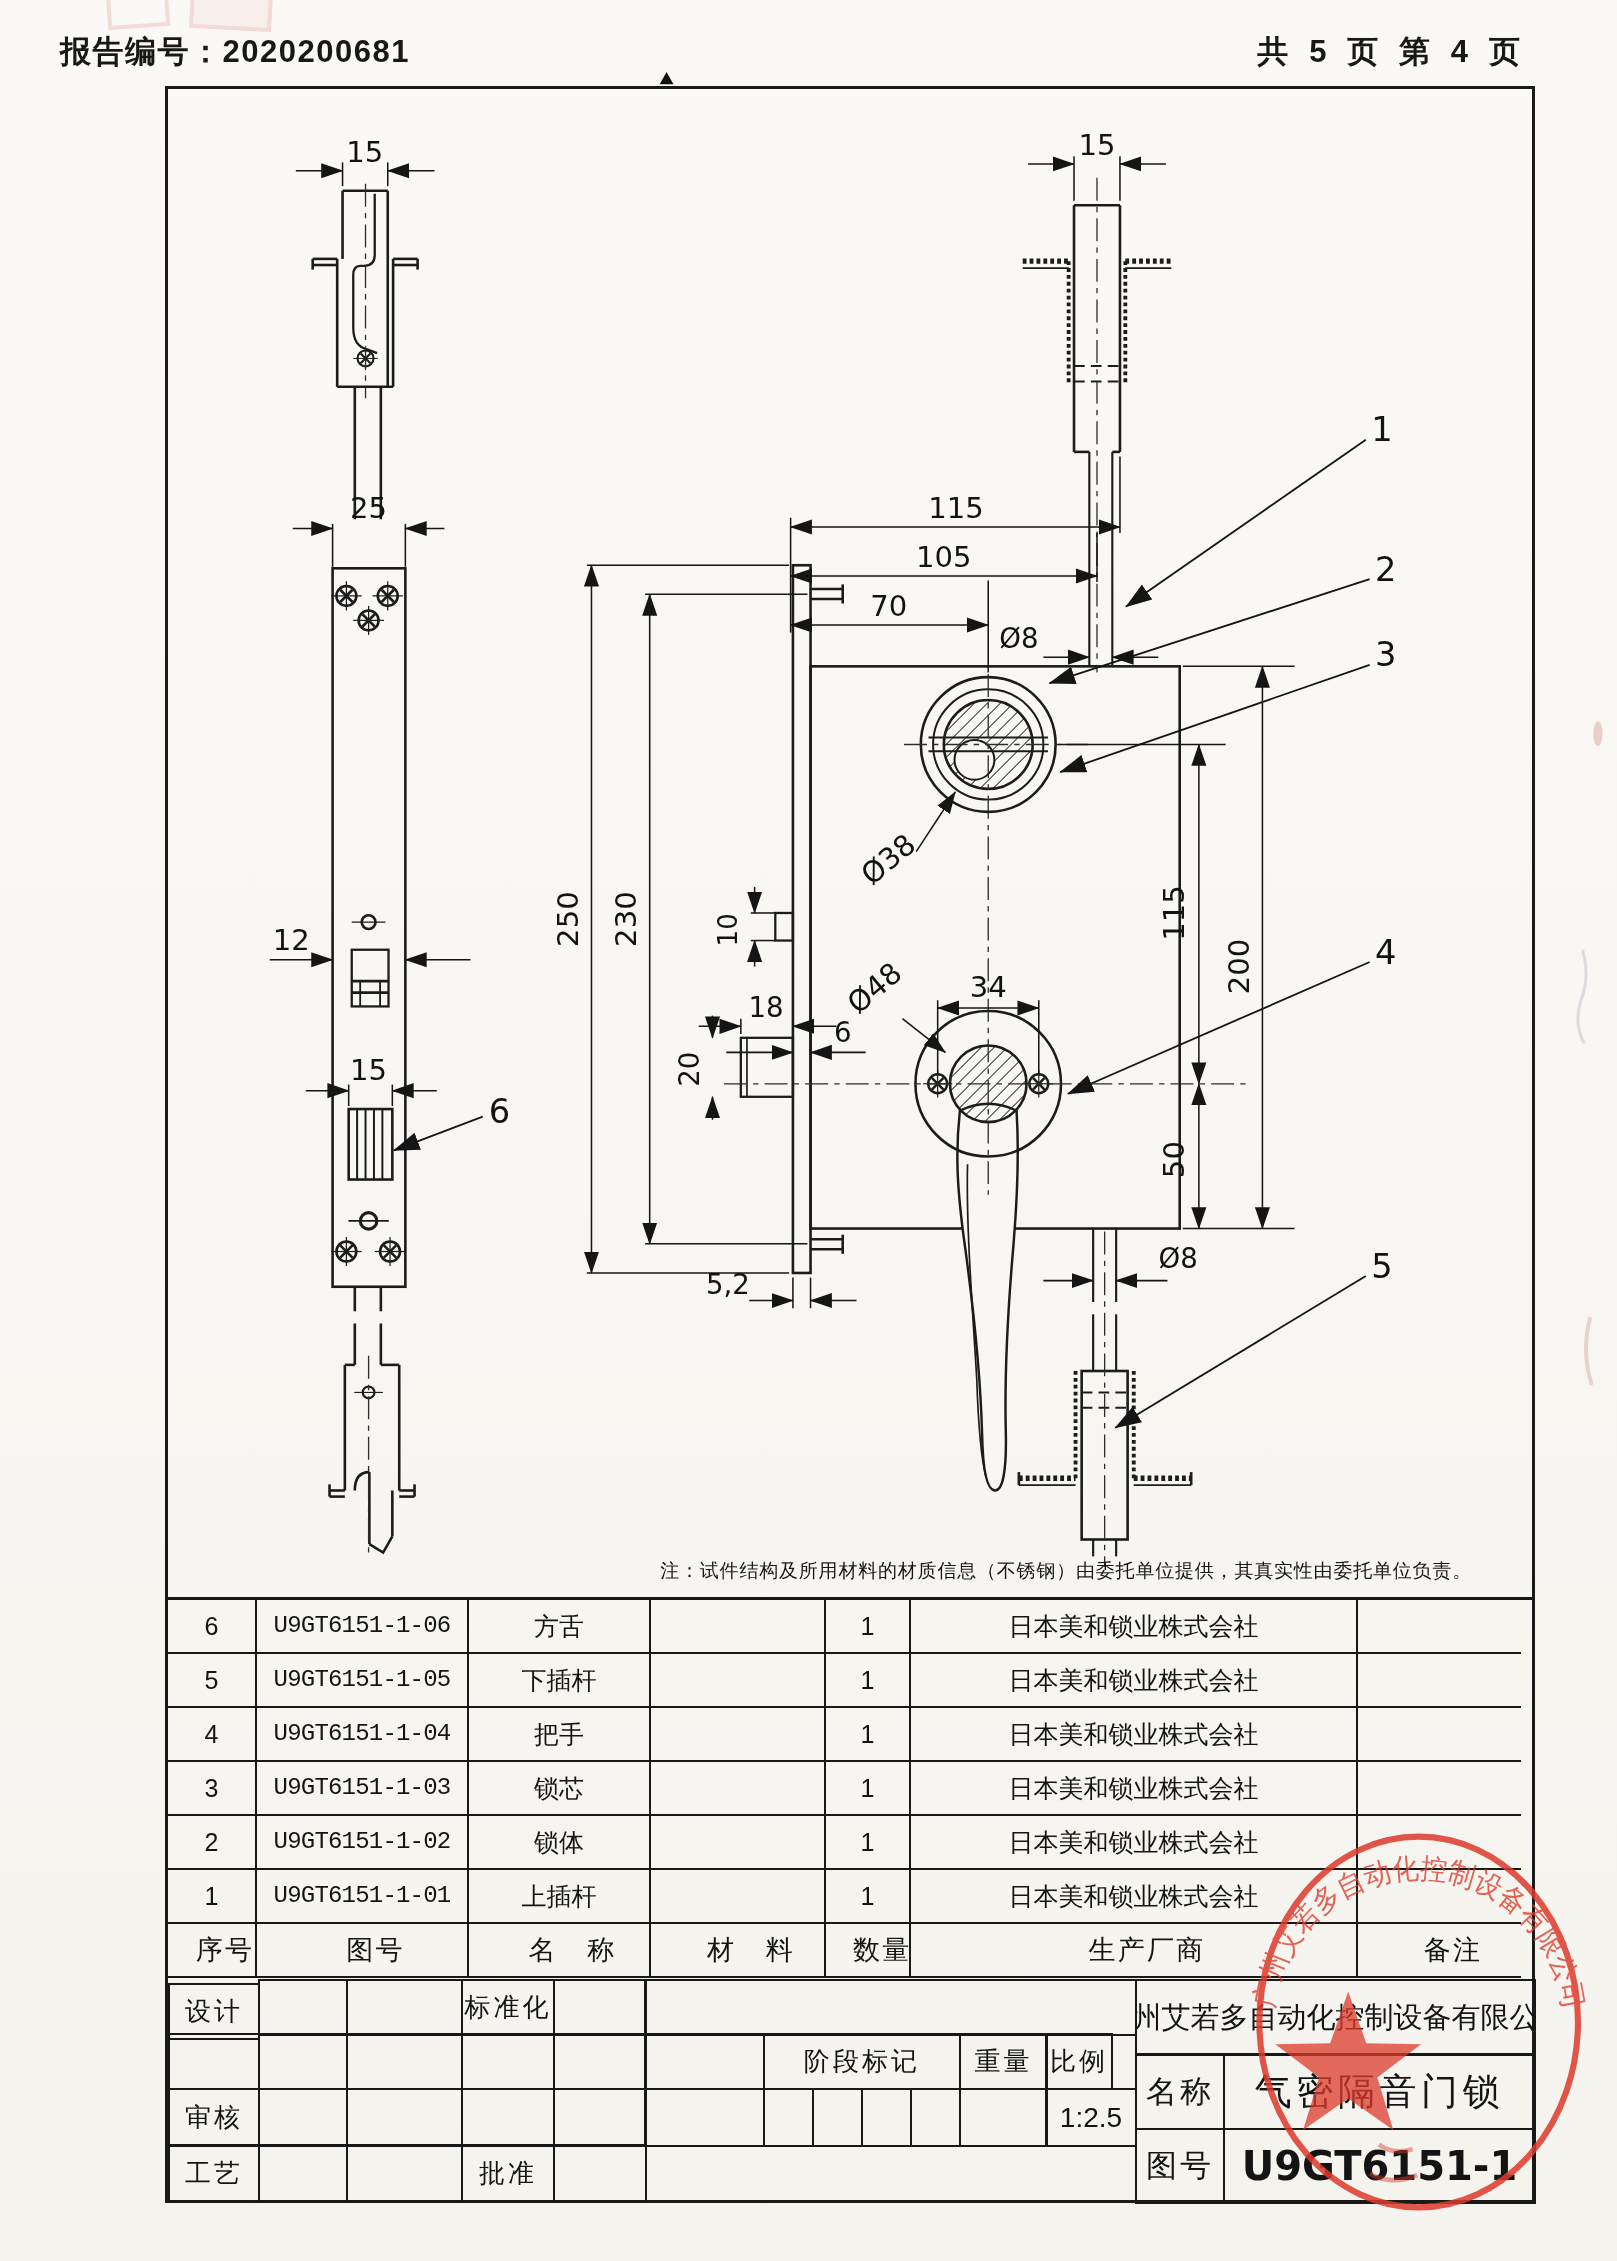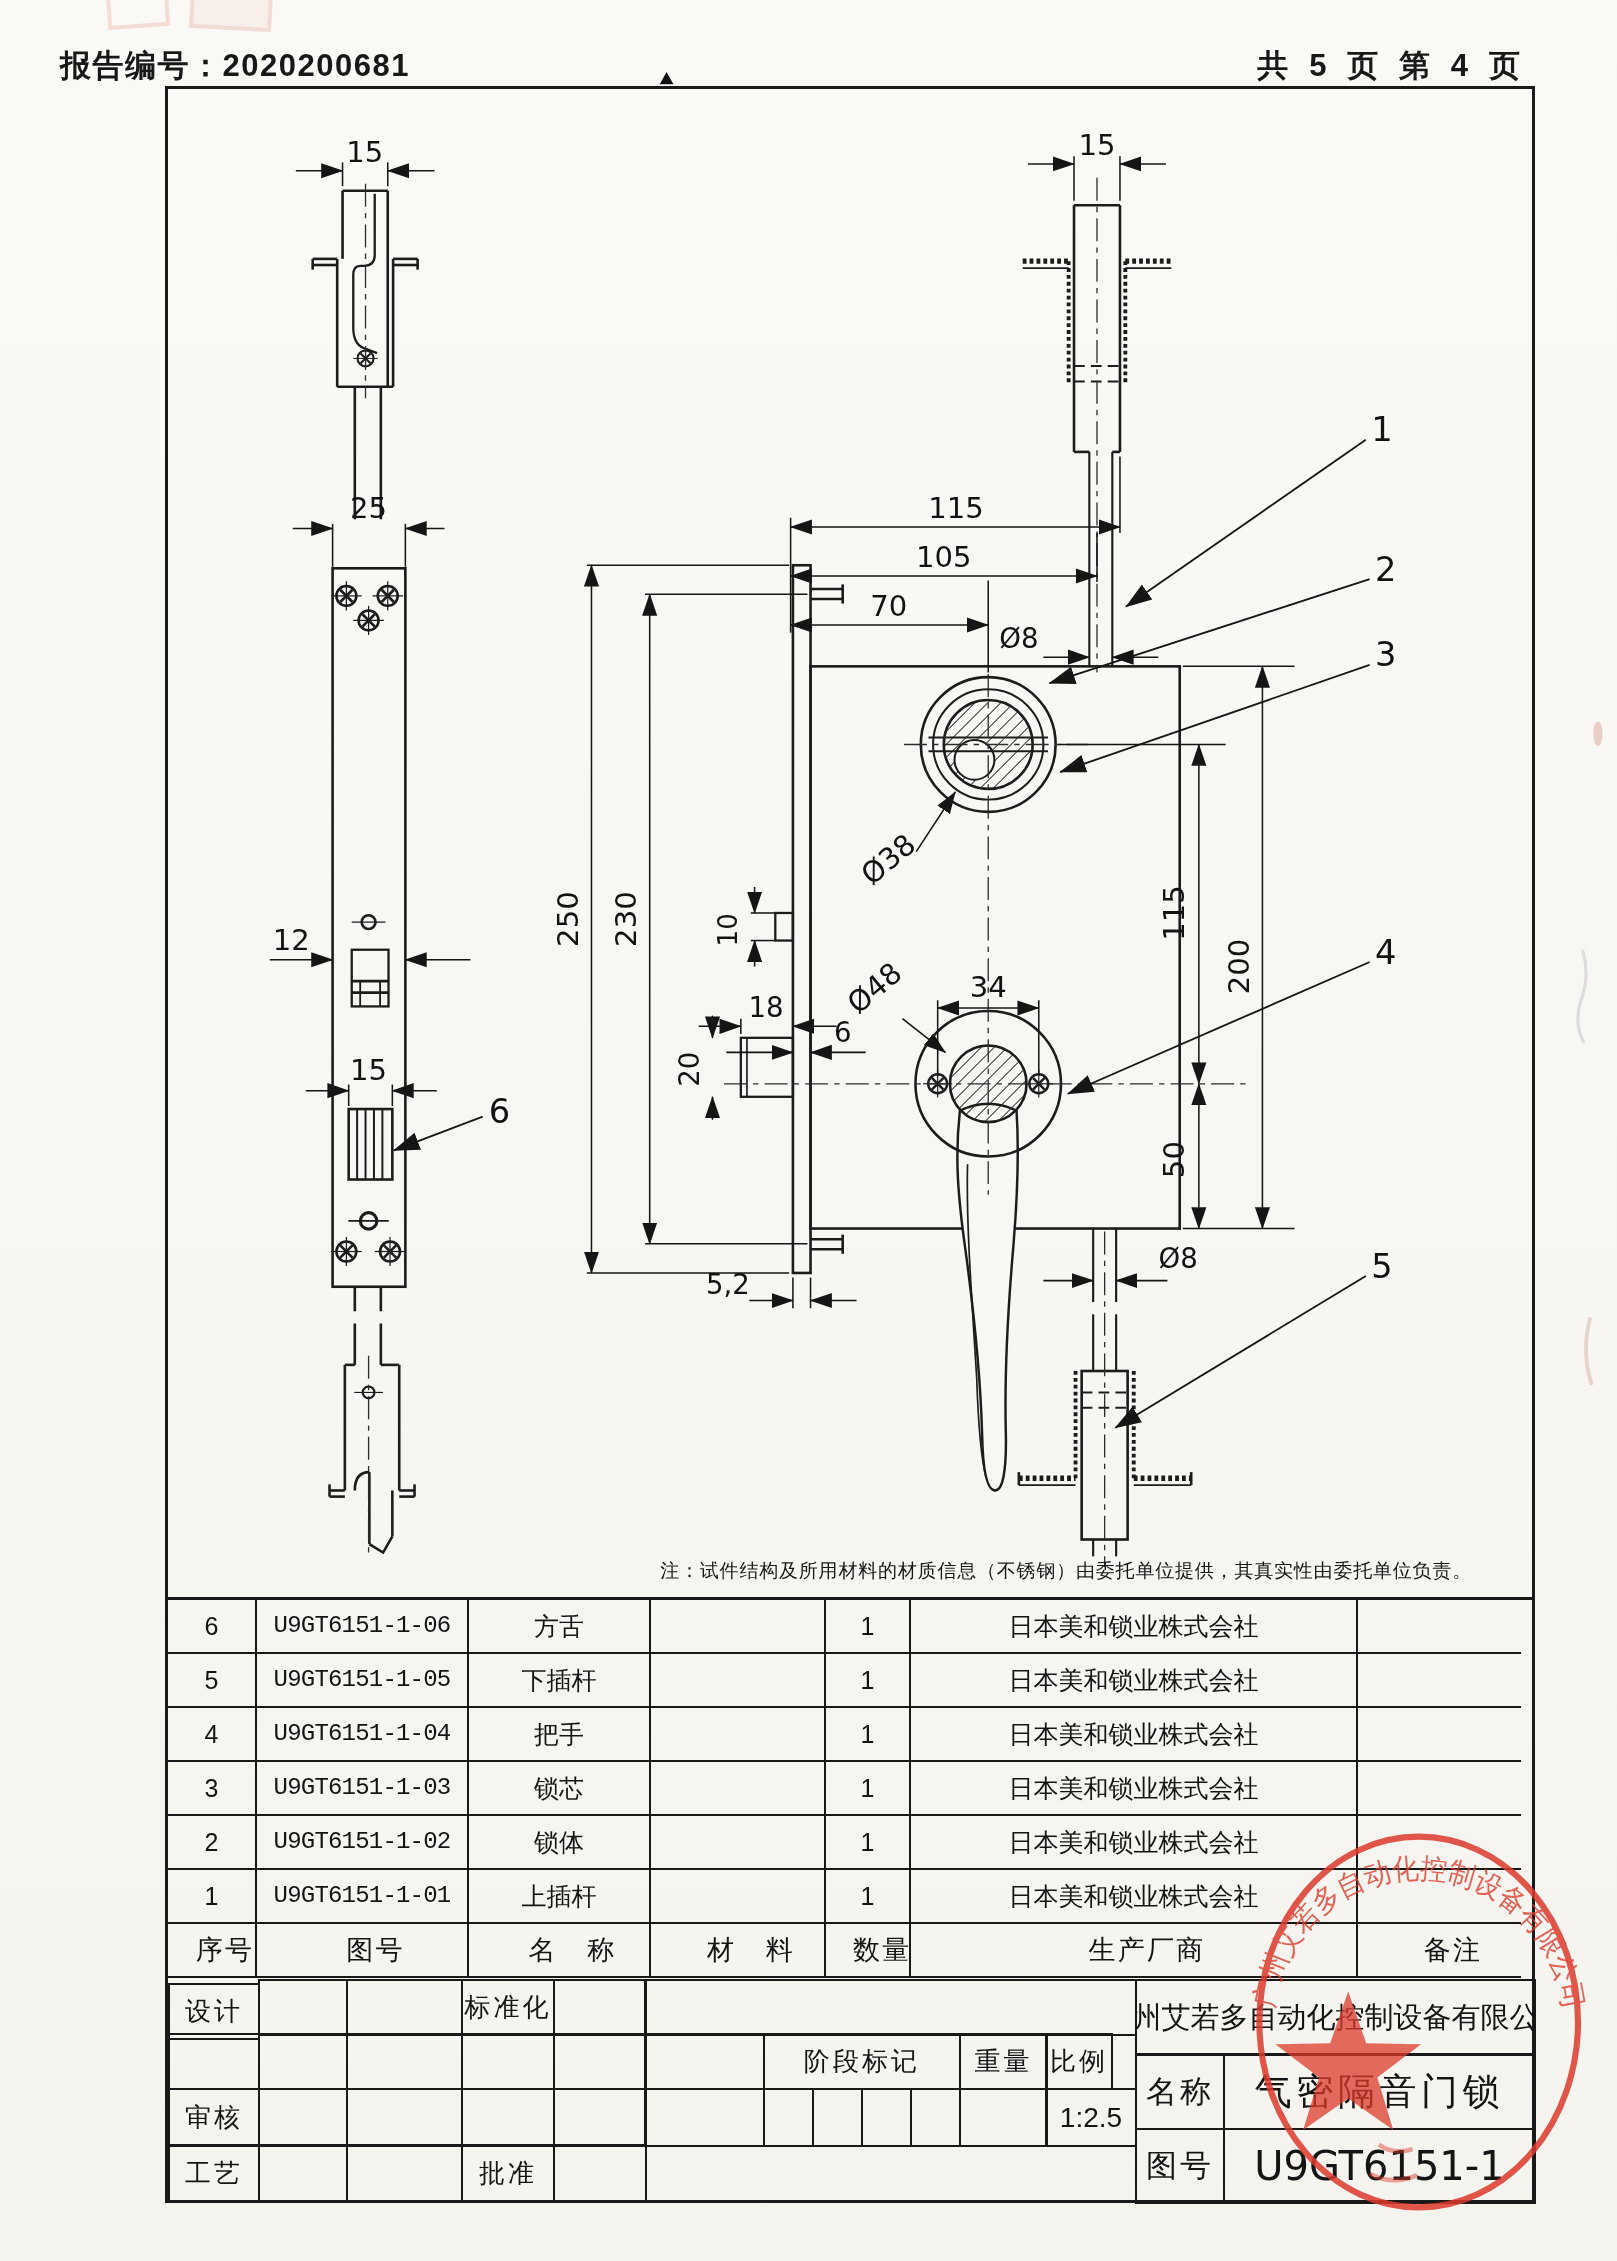--- a/index.html
+++ b/index.html
@@ -1,18 +1,18 @@
 <!DOCTYPE html>
 <html style="font-size:12.3px"><head>
 <meta charset="utf-8">
 <style>
   html,body{margin:0;padding:0;}
   body{width:1618px;height:2261px;background:#f8f7f3;font-family:"Liberation Sans",sans-serif;position:relative;overflow:hidden;}
   #page{position:absolute;inset:0;background:linear-gradient(180deg,#faf9f6 0%,#f7f6f2 60%,#f4f3ee 100%);}
-  .hdr{position:absolute;top:45px;font-size:31px;font-weight:bold;color:#181818;letter-spacing:1.5px;}
+  .hdr{position:absolute;top:31px;font-size:31px;font-weight:bold;color:#181818;letter-spacing:1.5px;}
   #report-no{left:60px;}
   #page-info{right:92px;letter-spacing:6.1px;}
   #frame{position:absolute;left:165px;top:86px;width:1370px;height:2117px;border:3.1px solid #1a1a1a;box-sizing:border-box;}
   #draw-svg{position:absolute;left:0;top:0;width:1618px;height:2261px;pointer-events:none;}
   #note{position:absolute;top:1558px;right:146px;font-size:19px;color:#161616;letter-spacing:0.8px;font-family:Liberation Mono, monospace;}
   
   #bom{position:absolute;left:168px;top:1597px;width:1367px;box-sizing:border-box;border-top:3.1px solid #181818;}
   .bom-row{display:flex;height:54px;box-sizing:border-box;}
   .bc{box-sizing:border-box;border-left:2.3px solid #181818;border-bottom:2.3px solid #181818;height:54px;line-height:52px;text-align:center;font-size:25px;color:#141414;overflow:hidden;white-space:nowrap;}
   .bc:first-child{border-left:none;}
@@ -436,21 +436,21 @@
     <div class="tc lbl" style="left:0;top:165px;width:92px;height:59px">工艺</div>
     <div class="tc" style="left:90px;top:165px;width:90px;height:59px"></div>
     <div class="tc" style="left:178px;top:165px;width:117px;height:59px"></div>
     <div class="tc lbl" style="left:293px;top:165px;width:94px;height:59px">批准</div>
     <div class="tc" style="left:385px;top:165px;width:94px;height:59px"></div>
 
     <div class="tc" style="left:967px;top:0;width:401px;height:77px;font-size:29px">广州艾若多自动化控制设备有限公司</div>
     <div class="tc lbl" style="left:967px;top:74px;width:90px;height:77px;font-size:31px">名称</div>
     <div class="tc" style="left:1055px;top:74px;width:313px;height:77px;font-size:37px;letter-spacing:4.6px">气密隔音门锁</div>
     <div class="tc lbl" style="left:967px;top:149px;width:90px;height:76px;font-size:31px">图号</div>
-    <div class="tc" style="left:1055px;top:149px;width:313px;height:76px;font-size:40px;font-weight:normal;font-family:'DejaVu Sans',sans-serif">U9GT6151-1</div>
+    <div class="tc" style="left:1055px;top:149px;width:313px;height:76px;font-size:40px;font-weight:bold;font-family:'DejaVu Sans',sans-serif">U9GT6151-1</div>
   </div>
 
   <svg id="stamp-svg" viewBox="0 0 2112 2952">
     <defs>
       <path id="sealArc" d="M 1663,2623 A 190,190 0 0 1 2041,2623" fill="none"></path>
     </defs>
     <ellipse cx="1852" cy="2640" rx="208" ry="242" fill="none" stroke="#dd3a2c" stroke-width="8"></ellipse>
     <polygon fill="#dd3a2c" opacity=".88" points="1760,2600 1783.5,2667.6 1855.1,2669.1 1798,2712.4 1818.8,2780.9 1760,2740 1701.2,2780.9 1722,2712.4 1664.9,2669.1 1736.5,2667.6"></polygon>
     <text font-family="Liberation Sans, sans-serif" font-size="38" fill="#dd3a2c" opacity=".92">
       <textPath href="#sealArc" startOffset="0" textLength="560" lengthAdjust="spacingAndGlyphs">广州艾若多自动化控制设备有限公司</textPath>

